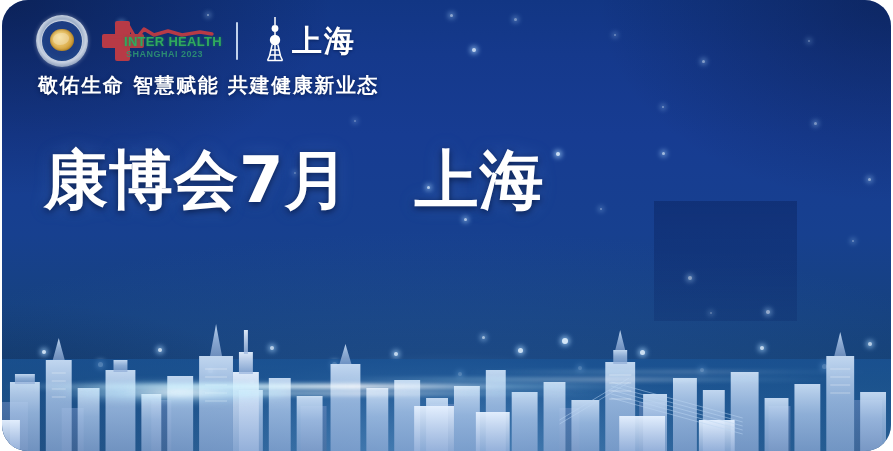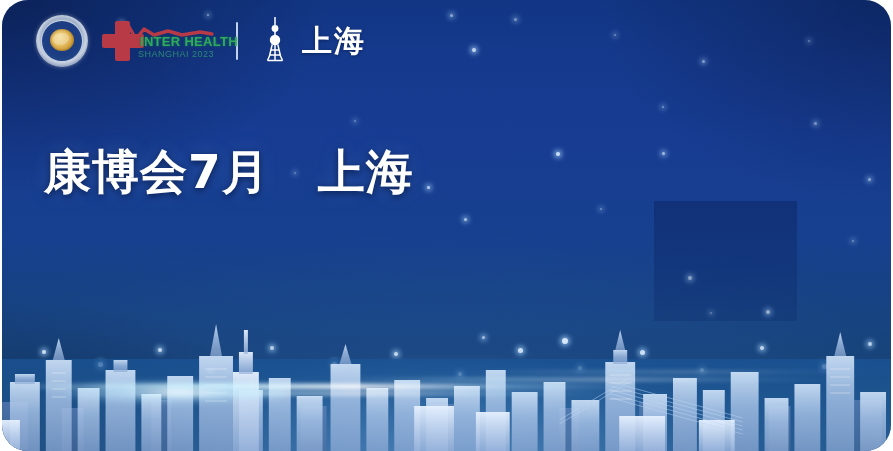--- a/index.html
+++ b/index.html
@@ -91,55 +91,55 @@
   .ih .cross i{position:absolute;background:#b73a46;display:block;border-radius:2px;}
   .ih .cross .v{left:13px;top:0;width:15px;height:40px;}
   .ih .cross .h{left:0;top:13px;width:42px;height:14px;}
   .ih .ecg{
     position:absolute;left:8px;top:6px;width:104px;height:26px;
   }
   .ih .txt{
     position:absolute;left:22px;top:22px;width:96px;
     color:#2faa5e;font-weight:bold;font-size:13px;letter-spacing:.3px;
     text-shadow:0 0 3px rgba(30,140,70,.7);
-    line-height:1;white-space:nowrap;margin-left:16px;
+    line-height:1;white-space:nowrap;
   }
   .ih .sub{
-    position:absolute;left:36px;top:37px;width:96px;
-    color:#2f9a72;font-weight:normal;font-size:9px;letter-spacing:.5px;
+    position:absolute;left:24px;top:37px;width:96px;
+    color:#2f9a72;font-weight:bold;font-size:9px;letter-spacing:.5px;
     opacity:.85;line-height:1;white-space:nowrap;
   }
 
   
   .divider{width:2px;height:38px;background:rgba(225,238,255,.85);
            margin:0 6px 0 2px;border-radius:1px;}
 
   
-  .shanghai{display:flex;align-items:center;gap:10px;}
+  .shanghai{display:flex;align-items:center;}
   .tower{width:34px;height:50px;position:relative;}
   .shanghai .cityname{
     color:#ffffff;font-size:30px;font-weight:bold;line-height:1;
     letter-spacing:2px;
     text-shadow:0 1px 3px rgba(0,20,60,.55);
     font-family:"DejaVu Sans","Liberation Sans",sans-serif;
   }
 
   
   #slogan{
     position:absolute;left:36px;top:68px;
     color:#ffffff;font-size:20px;font-weight:bold;letter-spacing:1.6px;
     text-shadow:0 1px 4px rgba(0,18,60,.7);
     font-family:"DejaVu Sans","Liberation Sans",sans-serif;
     white-space:nowrap;
   }
 
   
   #headline{
     position:absolute;left:42px;top:148px;
-    color:#ffffff;font-size:47px;font-weight:bold;letter-spacing:1px;
+    color:#ffffff;font-size:64px;font-weight:bold;letter-spacing:1px;
     line-height:1;white-space:nowrap;
     font-family:"DejaVu Sans","Liberation Sans",sans-serif;
     text-shadow:0 2px 7px rgba(2,14,48,.75), 0 0 18px rgba(120,180,255,.25);
   }
   #subtitle{
     position:absolute;left:40px;top:230px;
     color:#ffffff;font-size:28px;font-weight:bold;letter-spacing:.4px;
     line-height:1;white-space:nowrap;
     font-family:"DejaVu Sans","Liberation Sans",sans-serif;
     text-shadow:0 2px 5px rgba(2,14,48,.7);
@@ -269,20 +269,21 @@
               <line x1="9.5" y1="44.5" x2="24.5" y2="44.5"></line>
               <line x1="11.5" y1="40" x2="9.5" y2="44.5"></line>
               <line x1="22.5" y1="40" x2="24.5" y2="44.5"></line>
               <line x1="17" y1="29" x2="17" y2="44.5"></line>
             </g>
           </svg>
           <div class="cityname">上海</div>
         </div>
       </div>
 
+      <div id="slogan">敬佑生命 智慧赋能  共建健康新业态</div>
     </div>
 
     <div id="headline">康博会7月　上海</div>
 
 
 
     <div id="skyline">
       <div class="water"></div>
 
       <svg viewBox="0 0 893 135" preserveAspectRatio="none">

